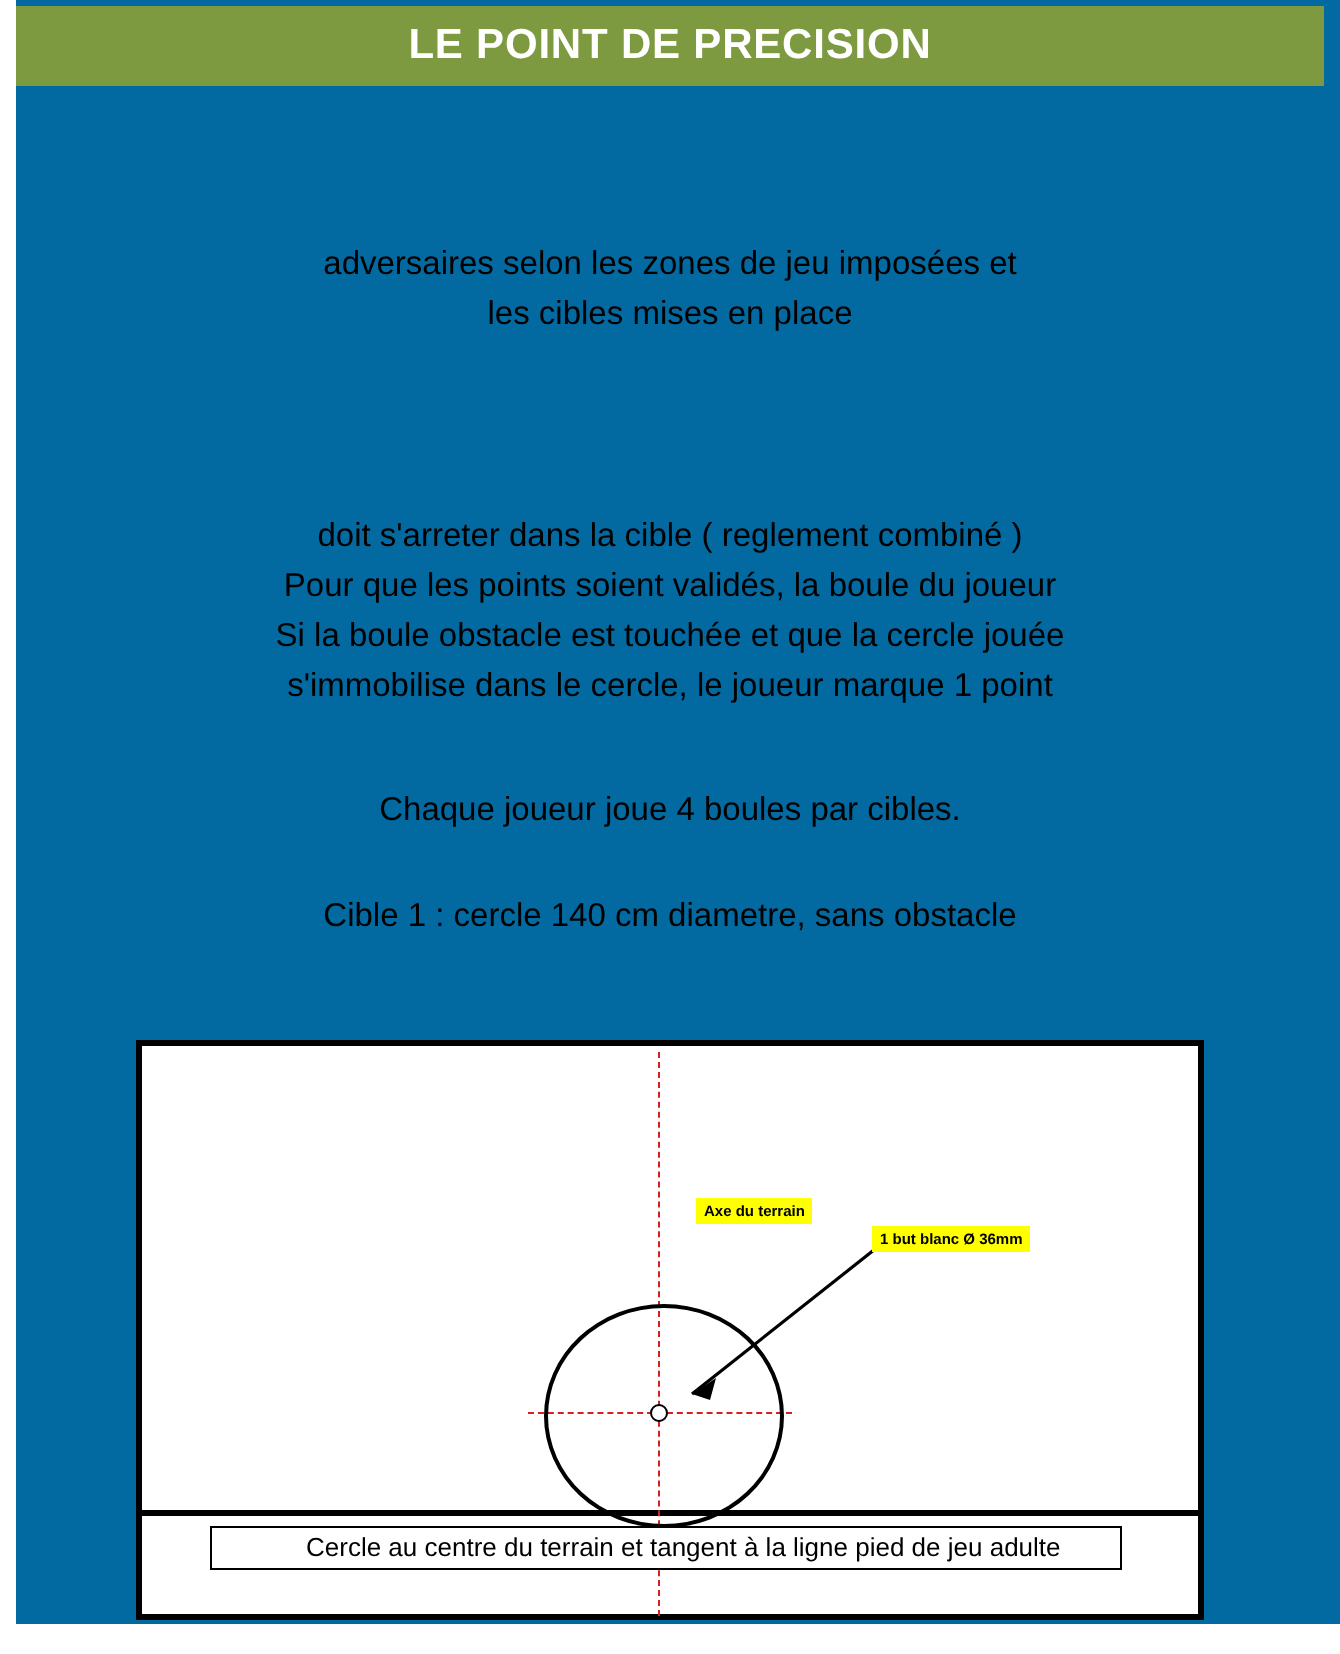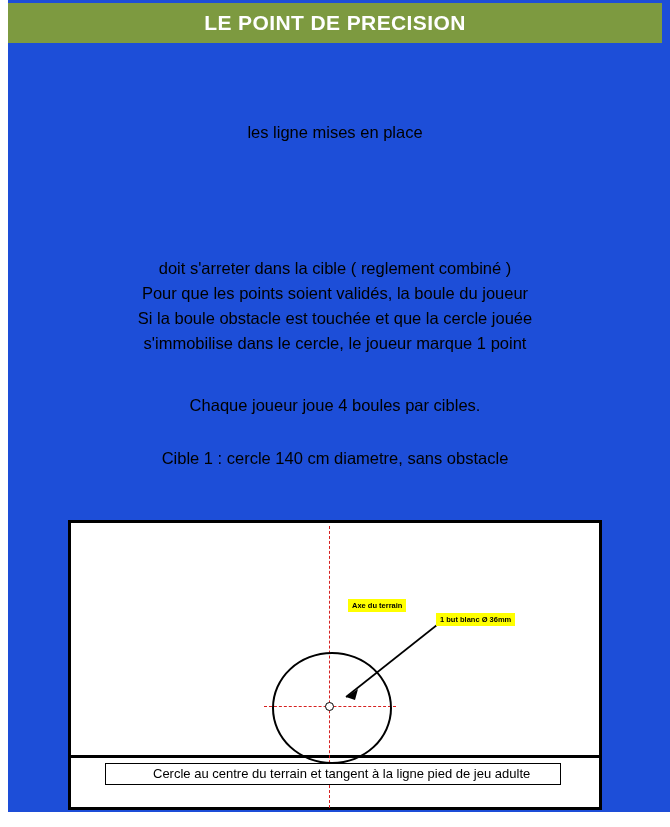--- a/index.html
+++ b/index.html
@@ -11,21 +11,21 @@
     height: 827px;
     background: #ffffff;
     font-family: "Liberation Sans", sans-serif;
     position: relative;
     overflow: hidden;
   }
   .page {
     position: relative;
     width: 670px;
     height: 827px;
-    background: #1d4ed8;
+    background: #0369a1;
   }
   
   .header-band {
     position: absolute;
     left: 8px;
     top: 3px;
     width: 654px;
     height: 40px;
     background: #7d9a40;
   }
@@ -205,21 +205,22 @@
 <body>
 
 <div class="page">
 
   <div class="left-strip"></div>
 
   <div class="header-band"></div>
   <div class="header-title">LE POINT DE PRECISION</div>
 
   <div class="text-block para-1">
-    <div>les ligne mises en place</div>
+    <div>adversaires selon les zones de jeu imposées et</div>
+    <div>les cibles mises en place</div>
   </div>
 
   <div class="text-block para-2">
     <div>doit s'arreter dans la cible ( reglement combiné )</div>
     <div>Pour que les points soient validés, la boule du joueur</div>
     <div>Si la boule obstacle est touchée et que la cercle jouée</div>
     <div>s'immobilise dans le cercle,  le joueur marque 1 point</div>
   </div>
 
   <div class="text-block para-3">Chaque joueur joue 4 boules par cibles.</div>

